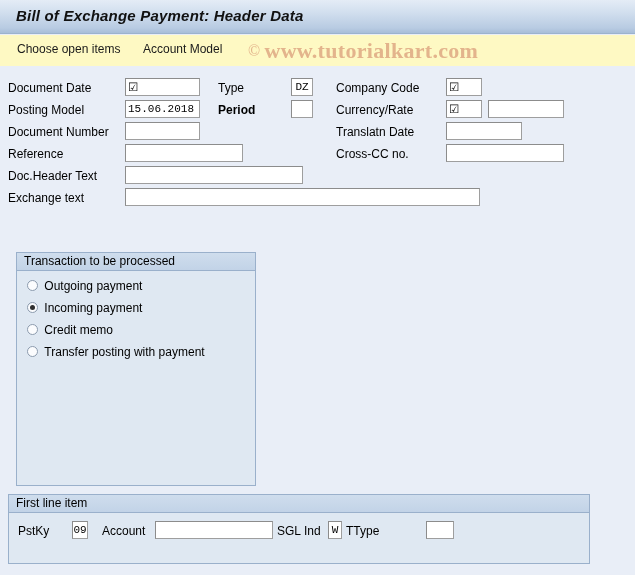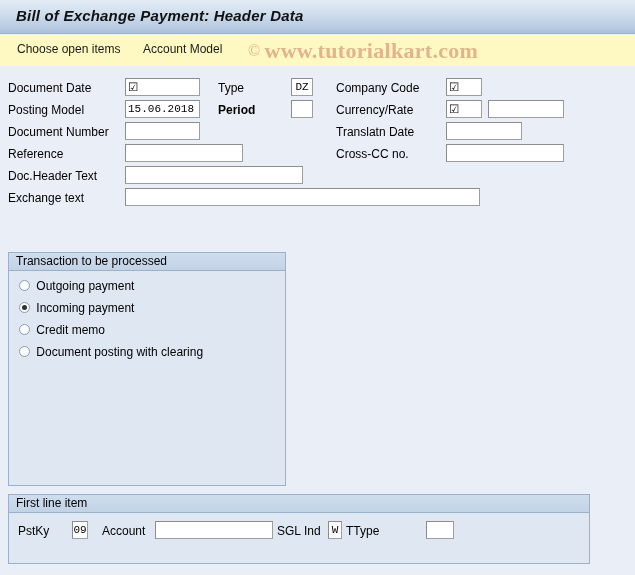--- a/index.html
+++ b/index.html
@@ -212,38 +212,38 @@
   <div class="flabel" style="left:336px; top:35px;">Currency/Rate</div>
   <div class="flabel" style="left:336px; top:57px;">Translatn Date</div>
   <div class="flabel" style="left:336px; top:79px;">Cross-CC no.</div>
 
   <div class="fin" style="left:446px; top:12px; width:36px;">☑</div>
   <div class="fin" style="left:446px; top:34px; width:36px;">☑</div>
   <div class="fin" style="left:488px; top:34px; width:76px;"></div>
   <div class="fin" style="left:446px; top:56px; width:76px;"></div>
   <div class="fin" style="left:446px; top:78px; width:118px;"></div>
 
-  <div class="groupbox" style="left:8px; top:186px; width:278px; height:234px;">
+  <div class="groupbox" style="left:16px; top:186px; width:240px; height:234px;">
     <div class="gb-header">Transaction to be processed</div>
 
     <div class="radio-row" style="top:26px;">
       <span class="radio-mark"></span>
       <span class="radio-label">Outgoing payment</span>
     </div>
     <div class="radio-row" style="top:48px;">
       <span class="radio-mark sel"></span>
       <span class="radio-label">Incoming payment</span>
     </div>
     <div class="radio-row" style="top:70px;">
       <span class="radio-mark"></span>
       <span class="radio-label">Credit memo</span>
     </div>
     <div class="radio-row" style="top:92px;">
       <span class="radio-mark"></span>
-      <span class="radio-label">Document posting with clearing</span>
+      <span class="radio-label">Transfer posting with payment</span>
     </div>
   </div>
 
   <div class="groupbox" style="left:8px; top:428px; width:582px; height:70px;">
     <div class="gb-header">First line item</div>
 
     <div class="flabel" style="left:9px; top:27px;">PstKy</div>
     <div class="fin center mono" style="left:63px; top:26px; width:16px;">09</div>
 
     <div class="flabel" style="left:93px; top:27px;">Account</div>

